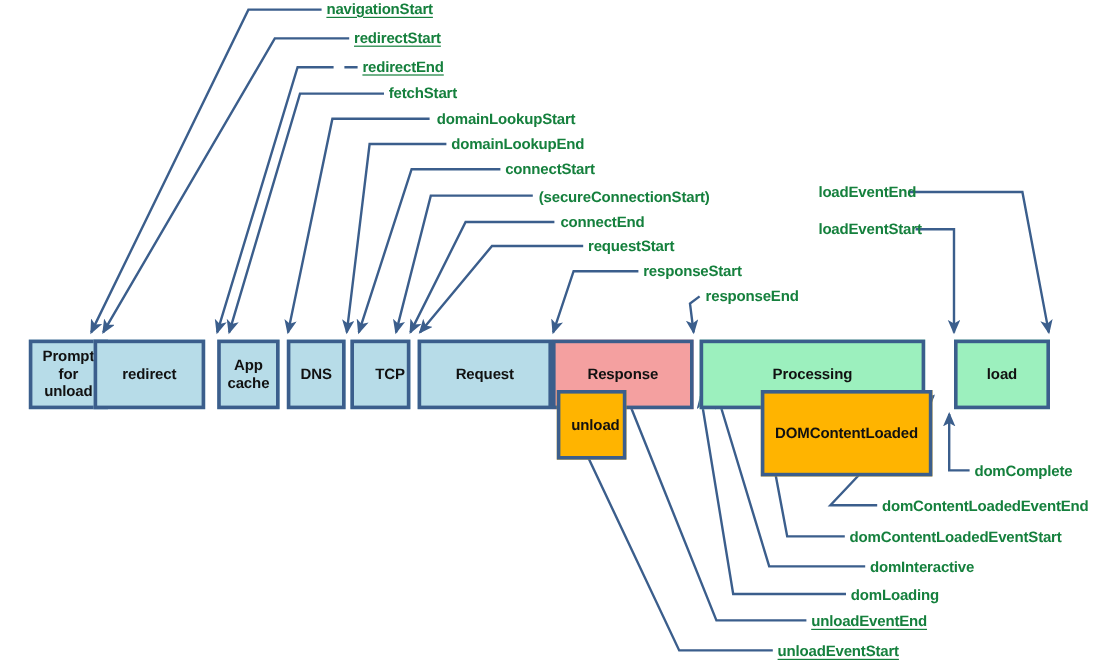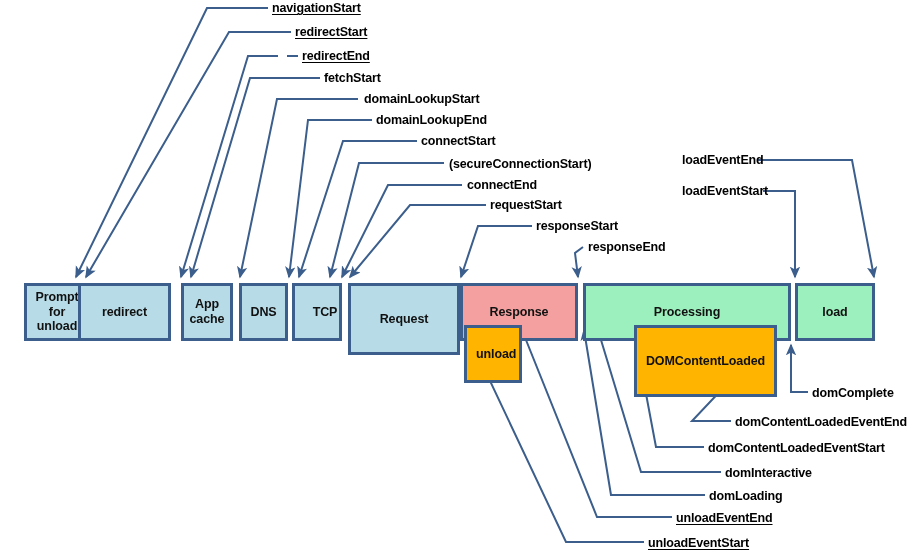--- a/index.html
+++ b/index.html
@@ -44,21 +44,21 @@
   .phase-green  { background: #9CF0BE; }
   .phase-orange { background: #FFB400; z-index: 5; }
   .phase-orange.align-left {
     justify-content: flex-start;
     padding-left: 9px;
   }
   .evt-label {
     position: absolute;
     font-size: 12.5px;
     font-weight: bold;
-    color: #000000;
+    color: #15803d;
     white-space: nowrap;
     letter-spacing: -0.15px;
   }
   .evt-label.underlined {
     text-decoration: underline;
     text-underline-offset: 2px;
   }
 </style>
 </head>
 <body>
@@ -108,27 +108,27 @@
       <div class="phase-box phase-blue" style="left: 181px; top: 283px; width: 52px; height: 58px;">
         <span style="white-space: pre-line;">App
 cache</span>
       </div>
       <div class="phase-box phase-blue" style="left: 239px; top: 283px; width: 49px; height: 58px;">
         <span style="white-space: pre-line;">DNS</span>
       </div>
       <div class="phase-box phase-blue" style="left: 292px; top: 283px; width: 50px; height: 58px; padding-left: 16px;">
         <span style="white-space: pre-line;">TCP</span>
       </div>
-      <div class="phase-box phase-blue" style="left: 348px; top: 283px; width: 112px; height: 72px;">
+      <div class="phase-box phase-blue" style="left: 348px; top: 283px; width: 112px; height: 58px;">
         <span style="white-space: pre-line;">Request</span>
       </div>
       <div class="phase-box phase-pink" style="left: 460px; top: 283px; width: 118px; height: 58px;">
         <span style="white-space: pre-line;">Response</span>
       </div>
-      <div class="phase-box phase-green" style="left: 583px; top: 283px; width: 208px; height: 58px;">
+      <div class="phase-box phase-green" style="left: 583px; top: 283px; width: 188px; height: 58px;">
         <span style="white-space: pre-line;">Processing</span>
       </div>
       <div class="phase-box phase-green" style="left: 795px; top: 283px; width: 80px; height: 58px;">
         <span style="white-space: pre-line;">load</span>
       </div>
       <div class="phase-box phase-orange align-left" style="left: 464px; top: 325px; width: 58px; height: 58px;">
         <span style="white-space: pre-line;">unload</span>
       </div>
       <div class="phase-box phase-orange" style="left: 634px; top: 325px; width: 143px; height: 72px;">
         <span style="white-space: pre-line;">DOMContentLoaded</span>

